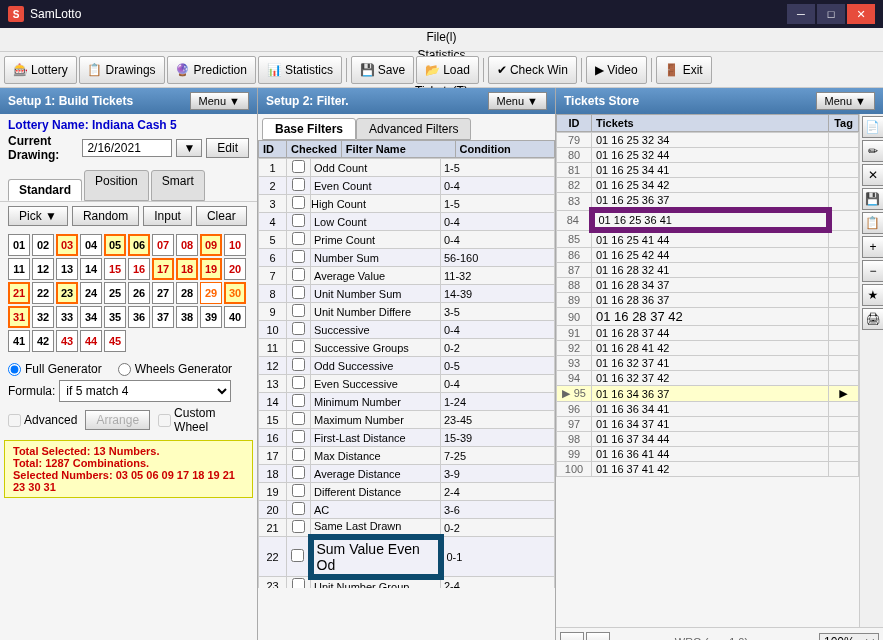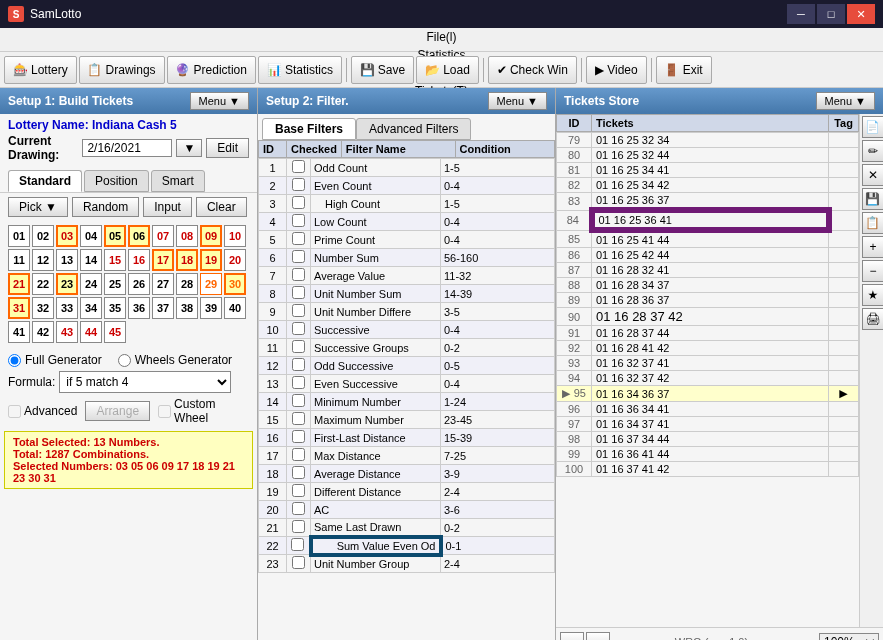--- a/index.html
+++ b/index.html
@@ -34,21 +34,21 @@
 
     .lottery-info { padding: 4px 8px; }
     .lottery-name { color: #0000cc; font-weight: bold; font-size: 12px; }
     .drawing-row { display: flex; align-items: center; gap: 4px; margin-top: 2px; }
     .drawing-label { font-weight: bold; font-size: 12px; }
     .drawing-input { width: 90px; border: 1px solid #888; padding: 1px 4px; background: white; }
     .drawing-btn { background: linear-gradient(to bottom, #fff, #ddd); border: 1px solid #888; padding: 1px 6px; cursor: pointer; }
 
     .tab-row { display: flex; padding: 4px 8px 0; gap: 2px; }
     .tab { padding: 3px 10px; border: 1px solid #aaa; background: #e0e0e0; cursor: pointer; border-radius: 3px 3px 0 0; }
-    .tab.active { background: white; border-bottom-color: white; font-weight: bold; }
+    .tab.active { background: white; border-bottom-color: white; font-weight: bold; margin-top: 9px; }
 
     .action-row { display: flex; align-items: center; gap: 4px; padding: 4px 8px; border-top: 1px solid #ccc; }
     .action-btn { background: linear-gradient(to bottom, #fff, #ddd); border: 1px solid #888; padding: 2px 10px; cursor: pointer; }
 
     
     .number-grid { padding: 4px 8px; }
     .grid-row { display: flex; gap: 2px; margin-bottom: 2px; }
     .num-cell { width: 22px; height: 22px; border: 1px solid #888; display: flex; align-items: center; justify-content: center; font-size: 11px; cursor: pointer; background: white; font-weight: bold; }
 
     
@@ -332,21 +332,21 @@
     </tr>
                 <tr style="background: rgb(240, 240, 248);">
       <td class="id-col" style="text-align:center; border:1px solid #ccc; padding:1px 3px; font-size:11px;">2</td>
       <td class="chk-col" style="text-align:center; border:1px solid #ccc; padding:1px 3px;"><input type="checkbox" style=""></td>
       <td style="border:1px solid #ccc; padding:1px 3px; font-size:11px;">Even Count</td>
       <td style="border:1px solid #ccc; padding:1px 3px; font-size:11px;">0-4</td>
     </tr>
                 <tr>
       <td class="id-col" style="text-align:center; border:1px solid #ccc; padding:1px 3px; font-size:11px;">3</td>
       <td class="chk-col" style="text-align:center; border:1px solid #ccc; padding:1px 3px;"><input type="checkbox" style=""></td>
-      <td style="border:1px solid #ccc; padding:1px 14px; font-size:11px;">High Count</td>
+      <td style="border:1px solid #ccc; padding:1px 0; font-size:11px;">High Count</td>
       <td style="border:1px solid #ccc; padding:1px 3px; font-size:11px;">1-5</td>
     </tr>
                 <tr style="background: rgb(240, 240, 248);">
       <td class="id-col" style="text-align:center; border:1px solid #ccc; padding:1px 3px; font-size:11px;">4</td>
       <td class="chk-col" style="text-align:center; border:1px solid #ccc; padding:1px 3px;"><input type="checkbox" style=""></td>
       <td style="border:1px solid #ccc; padding:1px 3px; font-size:11px;">Low Count</td>
       <td style="border:1px solid #ccc; padding:1px 3px; font-size:11px;">0-4</td>
     </tr>
                 <tr>
       <td class="id-col" style="text-align:center; border:1px solid #ccc; padding:1px 3px; font-size:11px;">5</td>
@@ -446,21 +446,21 @@
     </tr>
                 <tr>
       <td class="id-col" style="text-align:center; border:1px solid #ccc; padding:1px 3px; font-size:11px;">21</td>
       <td class="chk-col" style="text-align:center; border:1px solid #ccc; padding:1px 3px;"><input type="checkbox" style=""></td>
       <td style="border:1px solid #ccc; padding:1px 3px; font-size:11px;">Same Last Drawn</td>
       <td style="border:1px solid #ccc; padding:1px 3px; font-size:11px;">0-2</td>
     </tr>
                 <tr style="background: rgb(240, 240, 248);">
       <td class="id-col" style="text-align:center; border:1px solid #ccc; padding:1px 3px; font-size:11px;">22</td>
       <td class="chk-col" style="text-align:center; border:1px solid #ccc; padding:1px 3px;"><input type="checkbox" style=""></td>
-      <td style="border:4px solid #0c4a6e; padding:1px 3px; font-size:11px;text-align:right;">Sum Value Even Od</td>
+      <td style="border:6px solid #0c4a6e; padding:1px 3px; font-size:14px;">Sum Value Even Od</td>
       <td style="border:1px solid #ccc; padding:1px 3px; font-size:11px;">0-1</td>
     </tr>
                 <tr>
       <td class="id-col" style="text-align:center; border:1px solid #ccc; padding:1px 3px; font-size:11px;">23</td>
       <td class="chk-col" style="text-align:center; border:1px solid #ccc; padding:1px 3px;"><input type="checkbox" style=""></td>
       <td style="border:1px solid #ccc; padding:1px 3px; font-size:11px;">Unit Number Group</td>
       <td style="border:1px solid #ccc; padding:1px 3px; font-size:11px;">2-4</td>
     </tr>
               </tbody>
           </table>

